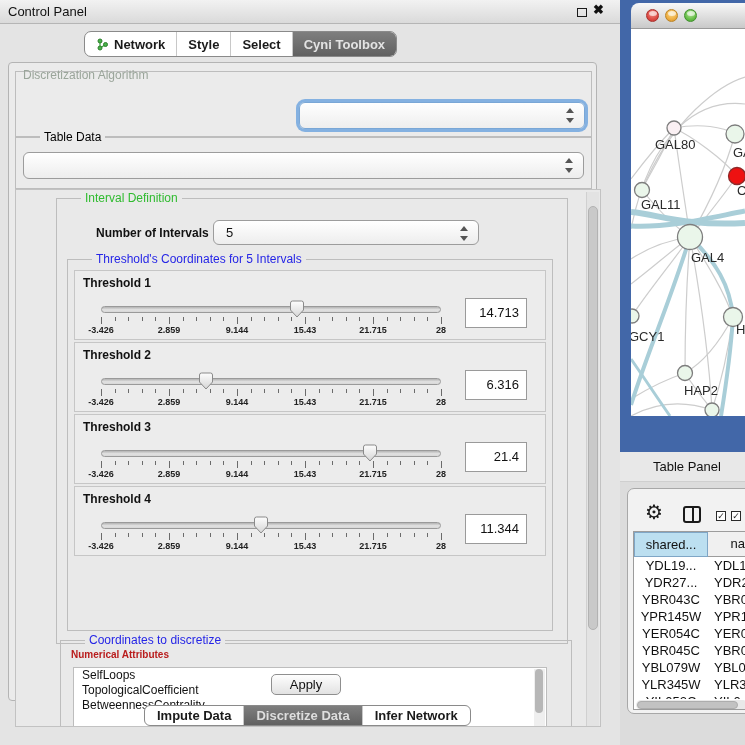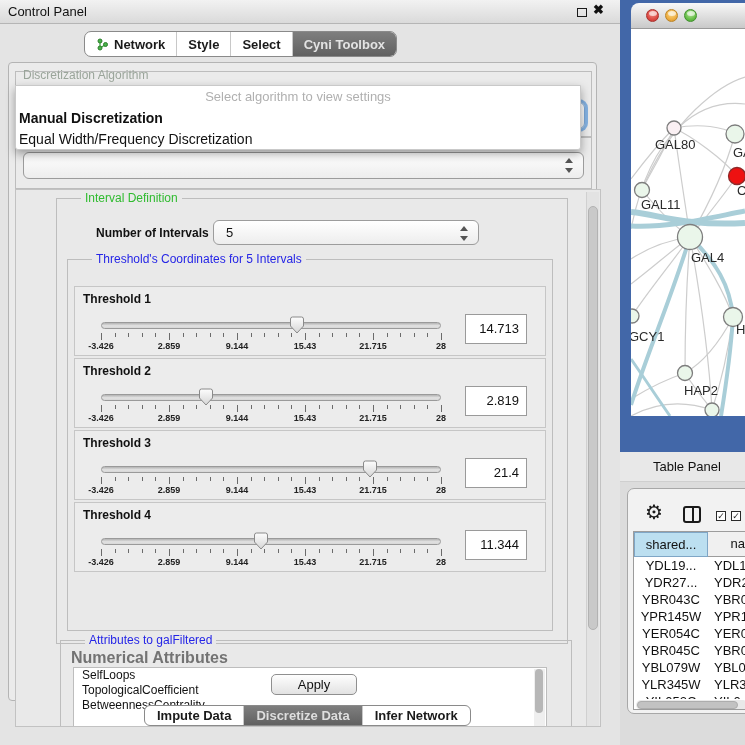--- a/index.html
+++ b/index.html
@@ -56,43 +56,43 @@
     border:1px solid #c2c2c2; overflow:hidden; }
   .vscroll { position:absolute; right:1px; top:2px; width:13px; height:534px; background:#e3e3e3; border-left:1px solid #d0d0d0; }
   .vscroll .vthumb { position:absolute; left:1px; top:14px; width:10px; height:424px; background:#c9c9c9; border:1px solid #b2b2b2; border-radius:6px; }
 
   .int-group { left:40px; top:8px; width:512px; height:446px; }
   .noi-label { position:absolute; left:39px; top:27px; font-size:12px; font-weight:bold; color:#111; }
   .noi-combo { position:absolute; left:156px; top:21px; width:266px; height:25px; background:linear-gradient(#ffffff,#ededed);
     border:1px solid #9c9c9c; border-radius:6px; font-size:13px; line-height:23px; padding-left:12px; color:#111; }
 
   .thr-group { left:10px; top:60px; width:486px; height:372px; }
-  .thr-panel { position:absolute; left:6px; width:472px; height:70px; background:#ececec; border:1px solid #c6c6c6;margin-top:16px; }
+  .thr-panel { position:absolute; left:6px; width:472px; height:70px; background:#ececec; border:1px solid #c6c6c6; }
   .thr-title { position:absolute; left:8px; top:5px; font-size:12px; font-weight:bold; color:#111; }
   .trackwrap { position:absolute; left:26px; top:29px; width:340px; height:18px; }
   .track { position:absolute; left:0; top:6px; width:340px; height:7px; border:1px solid #9a9a9a; border-radius:4px;
     background:linear-gradient(#b3b3b3,#e2e2e2 55%,#d7d7d7); }
   .thumb { position:absolute; top:0; width:16px; height:18px; transform:translateX(-50%); }
   .ticks { position:absolute; left:26px; top:46px; width:340px; height:8px; }
   .ticks i { position:absolute; top:0; width:1px; height:4px; background:#6b6b6b; }
   .ticks i.tall { height:7px; }
   .ticklabels { position:absolute; left:26px; top:54px; width:340px; height:10px; font-size:9px; font-weight:bold; color:#222; }
   .ticklabels span { position:absolute; transform:translateX(-50%); white-space:nowrap; }
   .valbox { position:absolute; left:390px; top:27px; width:62px; height:30px; background:#fff; border:1px solid #9a9a9a;
     font-size:13px; color:#111; text-align:right; line-height:28px; padding-right:7px; }
 
   .attr-group { left:44px; top:450px; width:512px; height:110px; }
-  .attr-sub { position:absolute; left:10px; top:8px; font-size:16px; font-weight:bold; color:#737373; }
+  .attr-sub { position:absolute; left:10px; top:8px; font-size:10px; font-weight:bold; color:#b91c1c; }
   .attr-list { position:absolute; left:12px; top:26px; width:474px; height:62px; background:#fff; border:1px solid #bdbdbd;
     font-size:12px; color:#111; overflow:hidden; }
   .attr-item { height:15px; line-height:15px; padding-left:8px; }
   .attr-vscroll { position:absolute; right:1px; top:1px; width:11px; height:60px; background:#efefef; }
   .attr-vscroll .vthumb { position:absolute; left:1px; top:0px; width:8px; height:44px; background:#b7b7b7; border-radius:5px; }
 
-  .apply-btn { position:absolute; left:262px; top:611px; width:86px; height:21px; background:linear-gradient(#fefefe,#e2e2e2);
+  .apply-btn { position:absolute; left:262px; top:611px; width:70px; height:21px; background:linear-gradient(#fefefe,#e2e2e2);
     border:1px solid #8f8f8f; border-radius:5px; font-size:13px; color:#111; text-align:center; line-height:19px; }
 
   .bottom-tabbar { position:absolute; left:144px; top:705px; height:21px; display:flex;
     background:#fff; border:1px solid #8a8a8a; border-radius:6px; overflow:hidden; font-size:13px; font-weight:bold;justify-content:space-between; }
   .btab { display:flex; align-items:center; padding:0 12px; color:#1a1a1a; border-right:1px solid #c8c8c8; }
   .btab:last-child { border-right:none; }
   .btab.sel { background:linear-gradient(#7e7e7e,#616161); color:#dedede; }
 
   
   .desktop { position:absolute; left:620px; top:0; width:125px; height:452px; background:#4267a8; }
@@ -178,25 +178,20 @@
 
     <div class="group disc-group"></div>
     <div class="disc-label">Discretization Algorithm</div>
     <div class="disc-combo">
       <span class="stepper">
           <i class="tri-up"></i>
           <i class="tri-dn"></i>
         </span>
     </div>
 
-    <div class="popup">
-      <div class="popup-ph">Select algorithm to view settings</div>
-      <div class="popup-item b">Manual Discretization</div>
-      <div class="popup-item">Equal Width/Frequency Discretization</div>
-    </div>
 
     <div class="group td-group">
       <span class="gtitle">Table Data</span>
       <div class="td-combo">
         <span class="stepper">
             <i class="tri-up"></i>
             <i class="tri-dn"></i>
           </span>
       </div>
     </div>
@@ -305,21 +300,21 @@
                 <i class="tall" style="left: 100%;"></i>
               </div>
             <div class="ticklabels">
               <span style="left:0%">-3.426</span>
               <span style="left:20%">2.859</span>
               <span style="left:40%">9.144</span>
               <span style="left:60%">15.43</span>
               <span style="left:80%">21.715</span>
               <span style="left:100%">28</span>
             </div>
-            <div class="valbox">2.819</div>
+            <div class="valbox">6.316</div>
           </div>
 
           <div class="thr-panel" style="top:154px">
             <span class="thr-title">Threshold 3</span>
             <div class="trackwrap">
               <div class="track"></div>
               <div class="thumb" style="left: 78.9983%;">
                 <svg width="16" height="18">
                     <path d="M1.5 3 Q1.5 1 3.5 1 L12.5 1 Q14.5 1 14.5 3 L14.5 10 L8 17 L1.5 10 Z" fill="url(#thumbgrad)" stroke="#8a8a8a"></path>
                   </svg>
@@ -409,21 +404,21 @@
               <span style="left:60%">15.43</span>
               <span style="left:80%">21.715</span>
               <span style="left:100%">28</span>
             </div>
             <div class="valbox">11.344</div>
           </div>
         </div>
       </div>
 
       <div class="group attr-group">
-        <span class="gtitle on-scroll blue">Attributes to galFiltered</span>
+        <span class="gtitle on-scroll blue">Coordinates to discretize</span>
         <span class="attr-sub">Numerical Attributes</span>
         <div class="attr-list">
           <div class="attr-item">SelfLoops</div>
           <div class="attr-item">TopologicalCoefficient</div>
           <div class="attr-item">BetweennessCentrality</div>
           <div class="attr-vscroll">
               <div class="vthumb"></div>
             </div>
         </div>
       </div>

